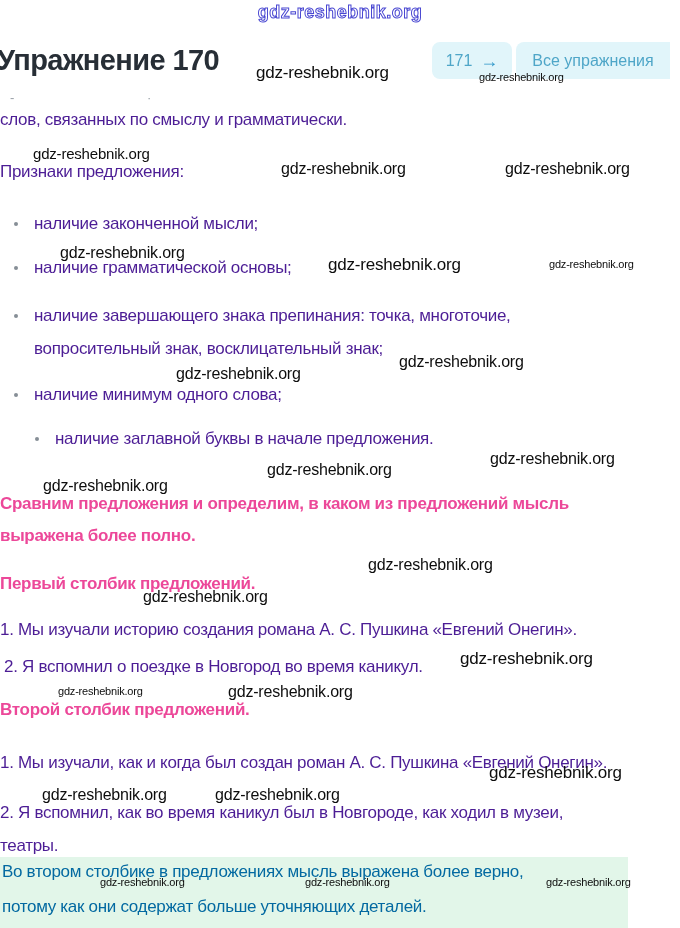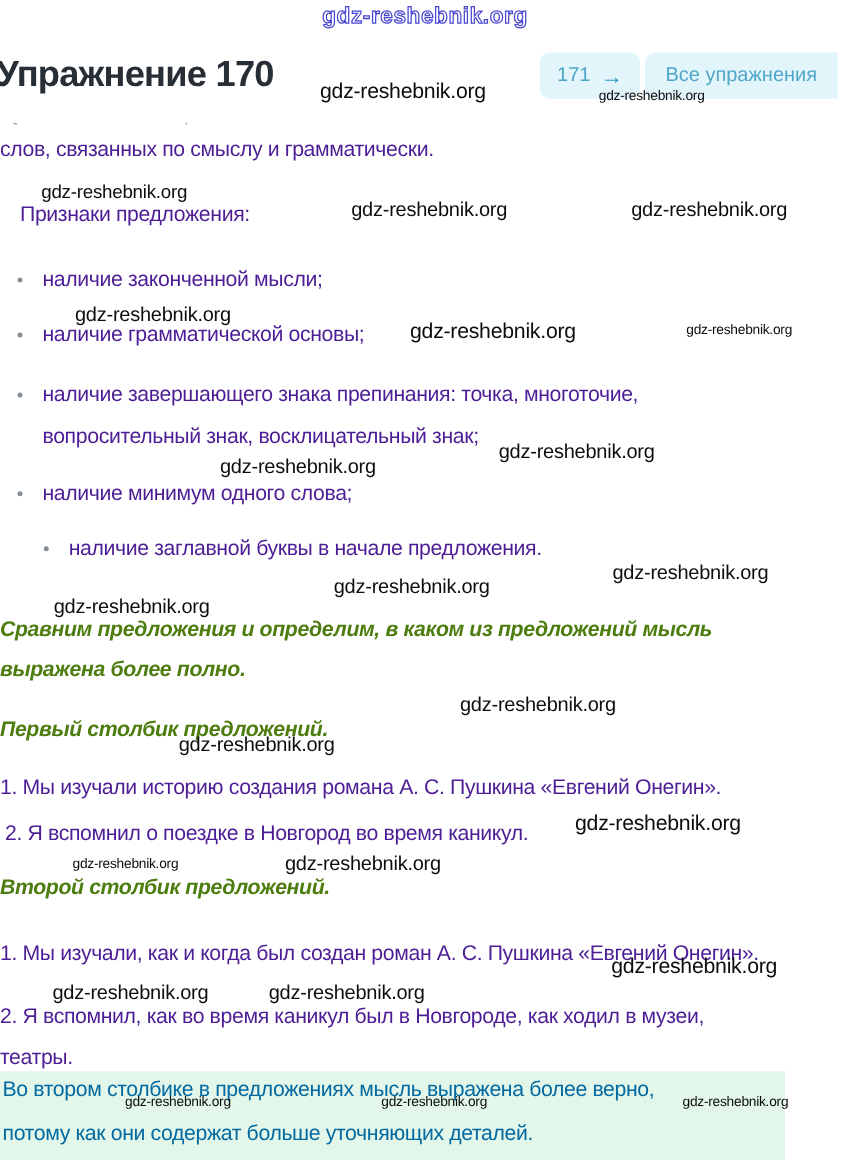--- a/index.html
+++ b/index.html
@@ -15,21 +15,21 @@
     position:absolute;top:42px;height:37px;border:none;background:#e1f5fa;color:#4fa6c8;
     font-family:"Liberation Sans",sans-serif;font-size:16px;
     display:flex;align-items:center;justify-content:center;cursor:pointer;
   }
   .btn-next{left:432px;width:80px;border-radius:8px;gap:8px;}
   .btn-next .arrow{font-size:18px;color:#2f97c9;line-height:1;}
   .btn-all{left:516px;width:154px;border-radius:8px 0 0 8px;}
   .line{
     position:absolute;font-size:17px;color:#4c1d95;white-space:nowrap;letter-spacing:-0.3px;
   }
-  .line.bold{font-weight:700;color:#4d7c0f;font-style:italic;}
+  .line.bold{font-weight:700;color:#ec4899;}
   .line.bullet::before{
     content:"";position:absolute;left:-20px;top:8px;width:4px;height:4px;border-radius:50%;background:#868e96;
   }
   .wm{
     position:absolute;color:#0d0d0d;white-space:nowrap;letter-spacing:-0.2px;line-height:1.1;
   }
   .wm-outline{
     position:absolute;left:50%;transform:translateX(-50%);top:2px;white-space:nowrap;
     font-size:18px;font-weight:700;letter-spacing:0.5px;color:#4a48d2;
   }
@@ -55,21 +55,21 @@
 
   <button class="btn btn-next">
     <span>171</span>
     <span class="arrow">→</span>
   </button>
 
   <button class="btn btn-all">Все упражнения</button>
 
   <div id="lines">
       <div class="line" style="left: 0px; top: 110px;">слов, связанных по смыслу и грамматически.</div>
-      <div class="line" style="left: 0px; top: 162px; margin-left: 16px;">Признаки предложения:</div>
+      <div class="line" style="left: 0px; top: 162px;">Признаки предложения:</div>
       <div class="line bullet" style="left: 34px; top: 214px;">наличие законченной мысли;</div>
       <div class="line bullet" style="left: 34px; top: 258px;">наличие грамматической основы;</div>
       <div class="line bullet" style="left: 34px; top: 306px;">наличие завершающего знака препинания: точка, многоточие,</div>
       <div class="line" style="left: 34px; top: 339px;">вопросительный знак, восклицательный знак;</div>
       <div class="line bullet" style="left: 34px; top: 385px;">наличие минимум одного слова;</div>
       <div class="line bullet" style="left: 34px; top: 429px; margin-left: 21px;">наличие заглавной буквы в начале предложения.</div>
       <div class="line bold" style="left: 0px; top: 494px;">Сравним предложения и определим, в каком из предложений мысль</div>
       <div class="line bold" style="left: 0px; top: 526px;">выражена более полно.</div>
       <div class="line bold" style="left: 0px; top: 574px;">Первый столбик предложений.</div>
       <div class="line" style="left: 0px; top: 620px;">1. Мы изучали историю создания романа А. С. Пушкина «Евгений Онегин».</div>

